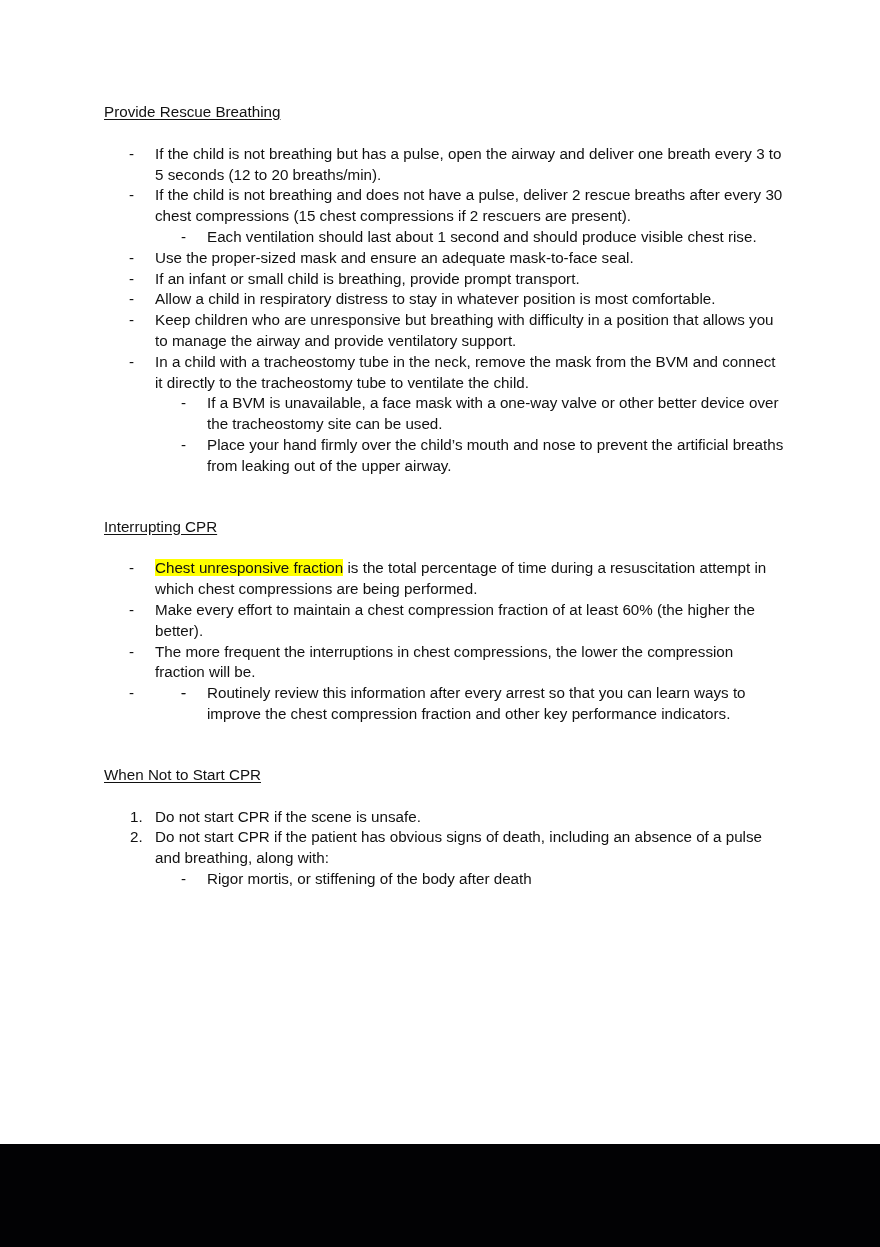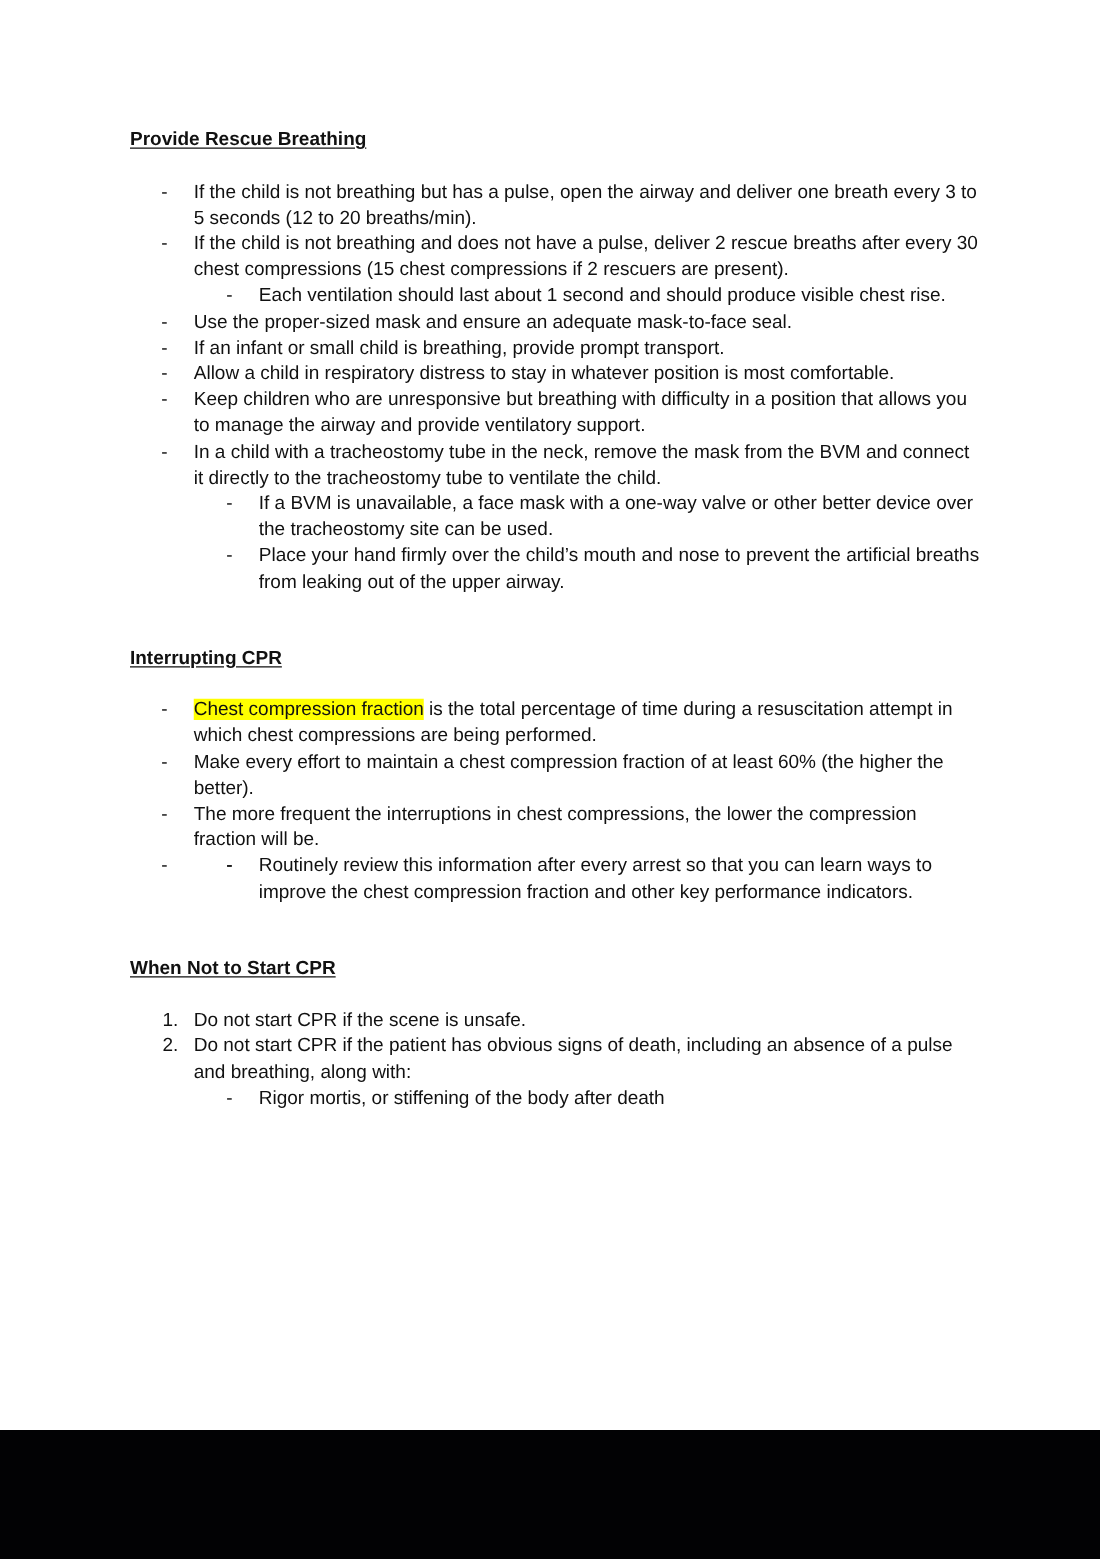--- a/index.html
+++ b/index.html
@@ -3,21 +3,21 @@
   <meta charset="utf-8">
   <style>
     html, body { margin: 0; padding: 0; }
     body {
       width: 880px; height: 1247px; background: #ffffff; position: relative; overflow: hidden;
       font-family: "Liberation Sans", sans-serif; color: #111111;
     }
     .page { position: absolute; left: 0; top: 0; width: 880px; height: 1144px; background: #ffffff; }
     .bottom-bar { position: absolute; left: 0; top: 1144px; width: 880px; height: 103px; background: #020204; }
     .content { position: absolute; left: 104px; top: 102px; width: 680px; font-size: 15.2px; line-height: 20.8px; }
-    .heading { text-decoration: underline; text-underline-offset: 2px; margin: 0; font-weight: bold; font-size: 15.2px; }
+    .heading { text-decoration: underline; text-underline-offset: 2px; margin: 0; font-weight: normal; font-size: 15.2px; }
     .section-gap-sm { height: 21px; }
     ul, ol { list-style: none; margin: 0; padding: 0; }
     .l1 { position: relative; padding-left: 51px; }
     .l2 { position: relative; padding-left: 103px; }
     .bullet { position: absolute; top: 0; }
     .l1 > .bullet { left: 25px; }
     .l2 > .bullet { left: 77px; }
     .num { position: absolute; left: 26px; top: 0; }
     .hl { background: #ffff00; }
     .intro { margin: 0; }
@@ -44,21 +44,21 @@
         <li class="l2"><span class="bullet">-</span><span>Place your hand firmly over the child’s mouth and nose to prevent the artificial breaths from leaking out of the upper airway.</span></li>
       </ul>
     </section>
 
     <div style="height:40px"></div>
 
     <section>
       <h2 class="heading">Interrupting CPR</h2>
       <div class="section-gap-sm"></div>
       <ul>
-        <li class="l1"><span class="bullet">-</span><span class="hl">Chest compression fraction</span><span> is the total percentage of time during a resuscitation attempt in which chest compressions are being performed.</span></li>
+        <li class="l1"><span class="bullet">-</span><span class="hl">Chest unresponsive fraction</span><span> is the total percentage of time during a resuscitation attempt in which chest compressions are being performed.</span></li>
         <li class="l1"><span class="bullet">-</span><span>Make every effort to maintain a chest compression fraction of at least 60% (the higher the better).</span></li>
         <li class="l1"><span class="bullet">-</span><span>The more frequent the interruptions in chest compressions, the lower the compression fraction will be.</span></li>
         <li class="l2"><span class="bullet">-</span></li>
         <li class="l1"><span class="bullet">-</span></li>
         <li class="l2"><span class="bullet">-</span><span>Routinely review this information after every arrest so that you can learn ways to improve the chest compression fraction and other key performance indicators.</span></li>
       </ul>
     </section>
 
     <div style="height:40px"></div>
 

